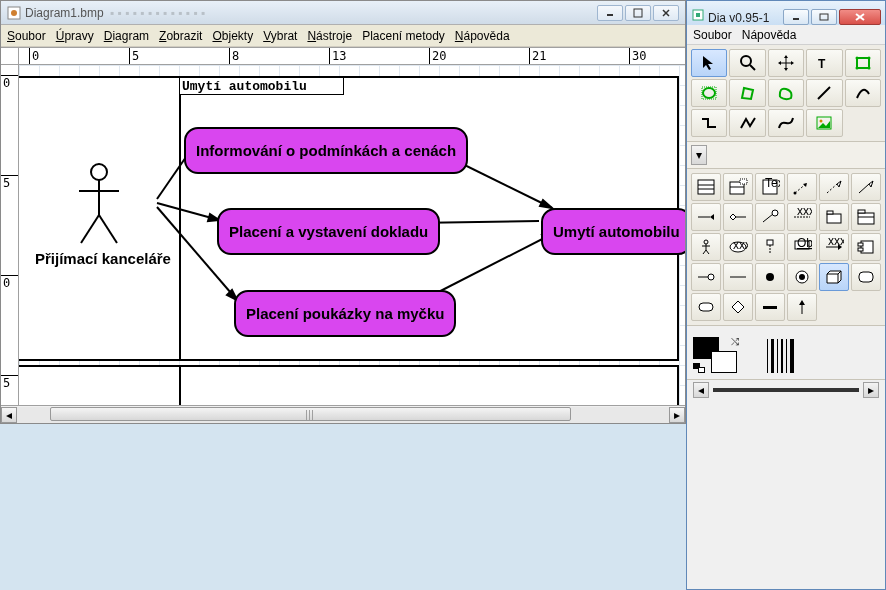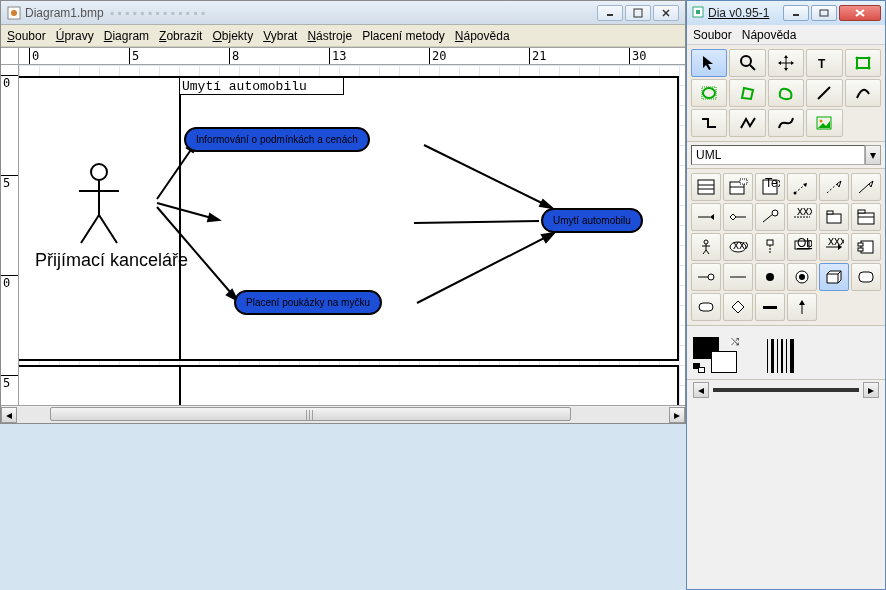--- a/index.html
+++ b/index.html
@@ -31,41 +31,41 @@
 .vtick span { position:absolute; left:2px; top:0; font-family:monospace; }
 
 .canvas-scroll { flex:1; position:relative; overflow:hidden; background:#fff; }
 .hscroll { height:18px; background:#f0f0f0; border-top:1px solid #a0a0a0; display:flex; align-items:center; }
 .hscroll .arrow { width:16px; height:16px; border:1px solid #989898; background:linear-gradient(#f8f8f8,#d8d8d8); display:flex; align-items:center; justify-content:center; }
 .hscroll .track { flex:1; background:#e8e8e8; height:16px; position:relative; }
 .hscroll .thumb { position:absolute; left:5%; top:0; height:14px; width:80%; background:linear-gradient(#f4f4f4,#d8d8d8); border:1px solid #989898; border-radius:2px; }
 .hscroll .grip { position:absolute; left:50%; top:2px; width:8px; height:10px; background:repeating-linear-gradient(90deg,#a0a0a0 0 1px,transparent 1px 3px); transform:translateX(-50%); }
 
 
-.sheet { position:absolute; left:0; top:0; right:0; bottom:0; }
+.sheet { position:absolute; left:0; top:0; right:0; bottom:0;font-weight:bold; }
 .page-rect { position:absolute; left:160px; top:11px; width:500px; height:285px; border:2px solid #000; background:#fff; }
 .page-rect.p2 { left:-172px; }
 .page-rect.p3 { left:-172px; top:300px; }
 .page-rect.p4 { left:160px; top:300px; }
 .page-title { position:absolute; left:160px; top:12px; width:165px; height:18px; border:1px solid #000; display:flex; align-items:center; font-family:'Courier New',monospace; font-size:13px; padding-left:2px; background:#fff; z-index:3; }
 .grid { position:absolute; inset:0; pointer-events:none;
  background-image:
   repeating-linear-gradient(to right, #e0e8f0 0 1px, transparent 1px 20px),
   repeating-linear-gradient(to bottom, #e0e8f0 0 1px, transparent 1px 20px),
   repeating-linear-gradient(to right, #c8d8e8 0 1px, transparent 1px 100px),
   repeating-linear-gradient(to bottom, #c8d8e8 0 1px, transparent 1px 100px);
 }
 
-.usecase { position:absolute; border:2px solid #000; border-radius:14px; background:#1d4ed8; padding:5px 10px; font-size:10px; white-space:nowrap; z-index:2; }
-.actor-label { position:absolute; font-size:18px; background:transparent; z-index:2; }
+.usecase { position:absolute; border:2px solid #000; border-radius:14px; background:#d946ef; padding:13px 10px; font-size:15px; white-space:nowrap; z-index:2; }
+.actor-label { position:absolute; font-size:15px; background:transparent; z-index:2; }
 .svg-layer { position:absolute; inset:0; z-index:1; }
 
 
 .toolbox { position:absolute; right:0; top:0; width:200px; height:590px; background:#f0f0f0; border:1px solid #6088b8; }
-.tb-title2 { height:24px; background:linear-gradient(#e8f2fb,#cadff4); display:flex; align-items:center; padding:0 4px;text-decoration:underline; }
+.tb-title2 { height:24px; background:linear-gradient(#e8f2fb,#cadff4); display:flex; align-items:flex-end; padding:0 4px; }
 .tb-title2 .txt { font-size:12px; color:#222; margin-left:3px; }
 .tb-title2 .wbtn { width:26px; height:16px; border:1px solid #8aa7c7; border-radius:2px; background:linear-gradient(#f8fbfe,#d8e6f4); display:flex; align-items:center; justify-content:center; margin-left:2px; }
 .tb-title2 .wbtn.close { background:linear-gradient(#f18c86,#d9514a); border-color:#a03a35; color:#fff; width:42px; }
 .tb-title2 .spacer { flex:1; }
 .toolbox .menu { height:20px; display:flex; align-items:center; gap:10px; padding:0 6px; border-bottom:1px solid #d0d0d0; }
 .toolgrid { display:grid; grid-template-columns:repeat(5,1fr); gap:2px; padding:4px; background:#eeece5; }
 .tool { height:28px; border:1px solid #c8c4b8; background:linear-gradient(#fafaf6,#e8e6dc); display:flex; align-items:center; justify-content:center; border-radius:2px; }
 .tool.sel { background:linear-gradient(#d8e8ff,#b8d4f8); border-color:#6a9ad8; }
 .sheet-select { padding:3px 4px; border-top:1px solid #c8c4b8; border-bottom:1px solid #c8c4b8; background:#f2f0ea; display:flex; }
 .sheet-select .combo { flex:1; height:20px; border:1px inset #b0b0b0; background:#fff; display:flex; align-items:center; padding:0 4px; }
@@ -219,20 +219,21 @@
           <g stroke="#000" stroke-width="2" fill="#000">
             <line x1="405" y1="80" x2="533" y2="143"></line>
               <polygon points="533,143 521,141 524,135"></polygon>
             <line x1="395" y1="158" x2="520" y2="156"></line>
             <line x1="398" y1="238" x2="535" y2="168"></line>
               <polygon points="535,168 523,170 527,177"></polygon>
           </g>
         </svg>
 
         <div class="usecase" style="left:165px; top:62px;">Informování o podmínkách a cenách</div>
+        <div class="usecase" style="left:198px; top:143px;">Placení a vystavení dokladu</div>
         <div class="usecase" style="left:215px; top:225px;">Placení poukázky na myčku</div>
         <div class="usecase" style="left:522px; top:143px;">Umytí automobilu</div>
         <div class="actor-label" style="left:16px; top:185px;">Přijímací kanceláře</div>
       </div>
     </div>
   </div>
 
   <div class="hscroll">
     <div class="arrow">◂</div>
     <div class="track">
@@ -352,23 +353,20 @@
         <svg width="18" height="18">
           <rect x="2" y="3" width="14" height="12" fill="none" stroke="#0a0"></rect>
           <circle cx="6" cy="7" r="1.5" fill="#c80"></circle>
           <path d="M3 14 L8 9 L11 12 L15 7 L15 14 Z" fill="#0a0"></path>
         </svg>
       </div>
     <div class="tool" style="visibility:hidden"></div>
   </div>
 
   <div class="sheet-select">
-    <div class="combo">
-        <span>UML</span>
-      </div>
     <div class="cbtn">▾</div>
   </div>
 
   <div class="shapegrid">
     <div class="shape">
         <svg width="20" height="18">
           <rect x="2" y="2" width="16" height="14" fill="#fff" stroke="#000"></rect>
           <line x1="2" y1="7" x2="18" y2="7" stroke="#000"></line>
           <line x1="2" y1="11" x2="18" y2="11" stroke="#000"></line>
         </svg>

